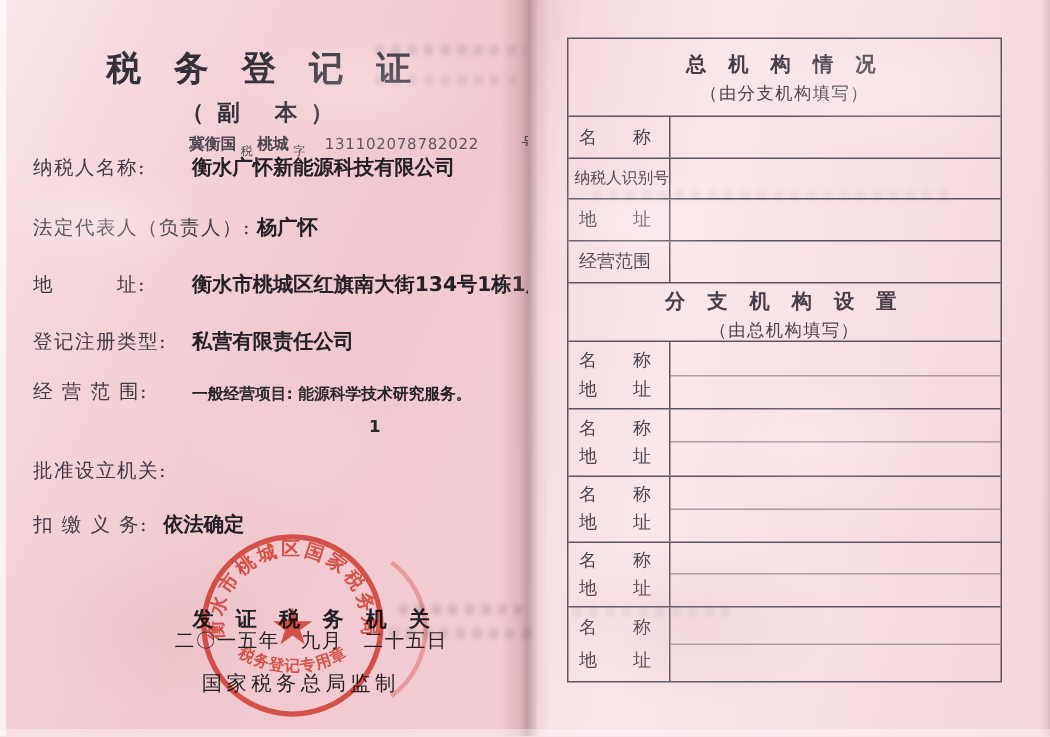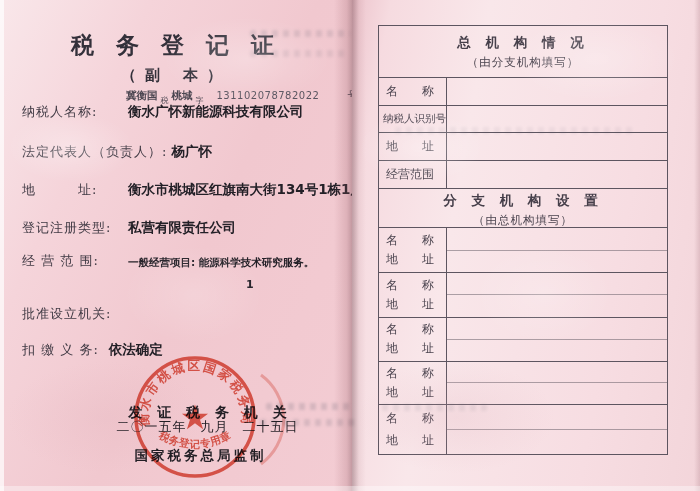--- a/index.html
+++ b/index.html
@@ -44,21 +44,21 @@
   .f2 .fvalue{margin-left:4px;} .f7 .fvalue{margin-left:10px;}
   .fvgroup{display:flex;flex-direction:column;}
   .f5 .fvalue{font-size:10.5px;margin-top:4px;}
   .fnote{font-weight:bold;font-size:11px;color:#232027;margin-top:8px;margin-left:118px;}
 
   .issuer{position:absolute;top:404px;left:115px;width:190px;text-align:center;
     font-weight:bold;font-size:14px;letter-spacing:5px;color:#211e24;z-index:2;}
   .idate{position:absolute;top:418px;left:105px;width:205px;text-align:center;
     font-weight:normal;font-size:13px;letter-spacing:1px;color:#211e24;z-index:2;white-space:pre;}
   .supervise{position:absolute;top:447px;left:103px;width:195px;text-align:center;
-    font-weight:bold;font-size:13.5px;letter-spacing:3px;color:#211e24;z-index:2;}
+    font-weight:normal;font-size:13.5px;letter-spacing:3px;color:#211e24;z-index:2;}
 
   
   .stamp{position:absolute;left:133px;top:355px;width:124px;height:124px;z-index:5;
     opacity:.8;mix-blend-mode:multiply;pointer-events:none;}
   .stamp2{position:absolute;left:256px;top:372px;width:40px;height:95px;z-index:5;opacity:.32;mix-blend-mode:multiply;pointer-events:none;}
 
   
   .smudge{position:absolute;height:7px;border-radius:2px;filter:blur(1.4px);pointer-events:none;
     background:repeating-linear-gradient(90deg,rgba(95,95,110,.45) 0 6px,rgba(95,95,110,0) 6px 11px);}
   .s1{left:250px;top:30px;width:100px;opacity:.35;}

